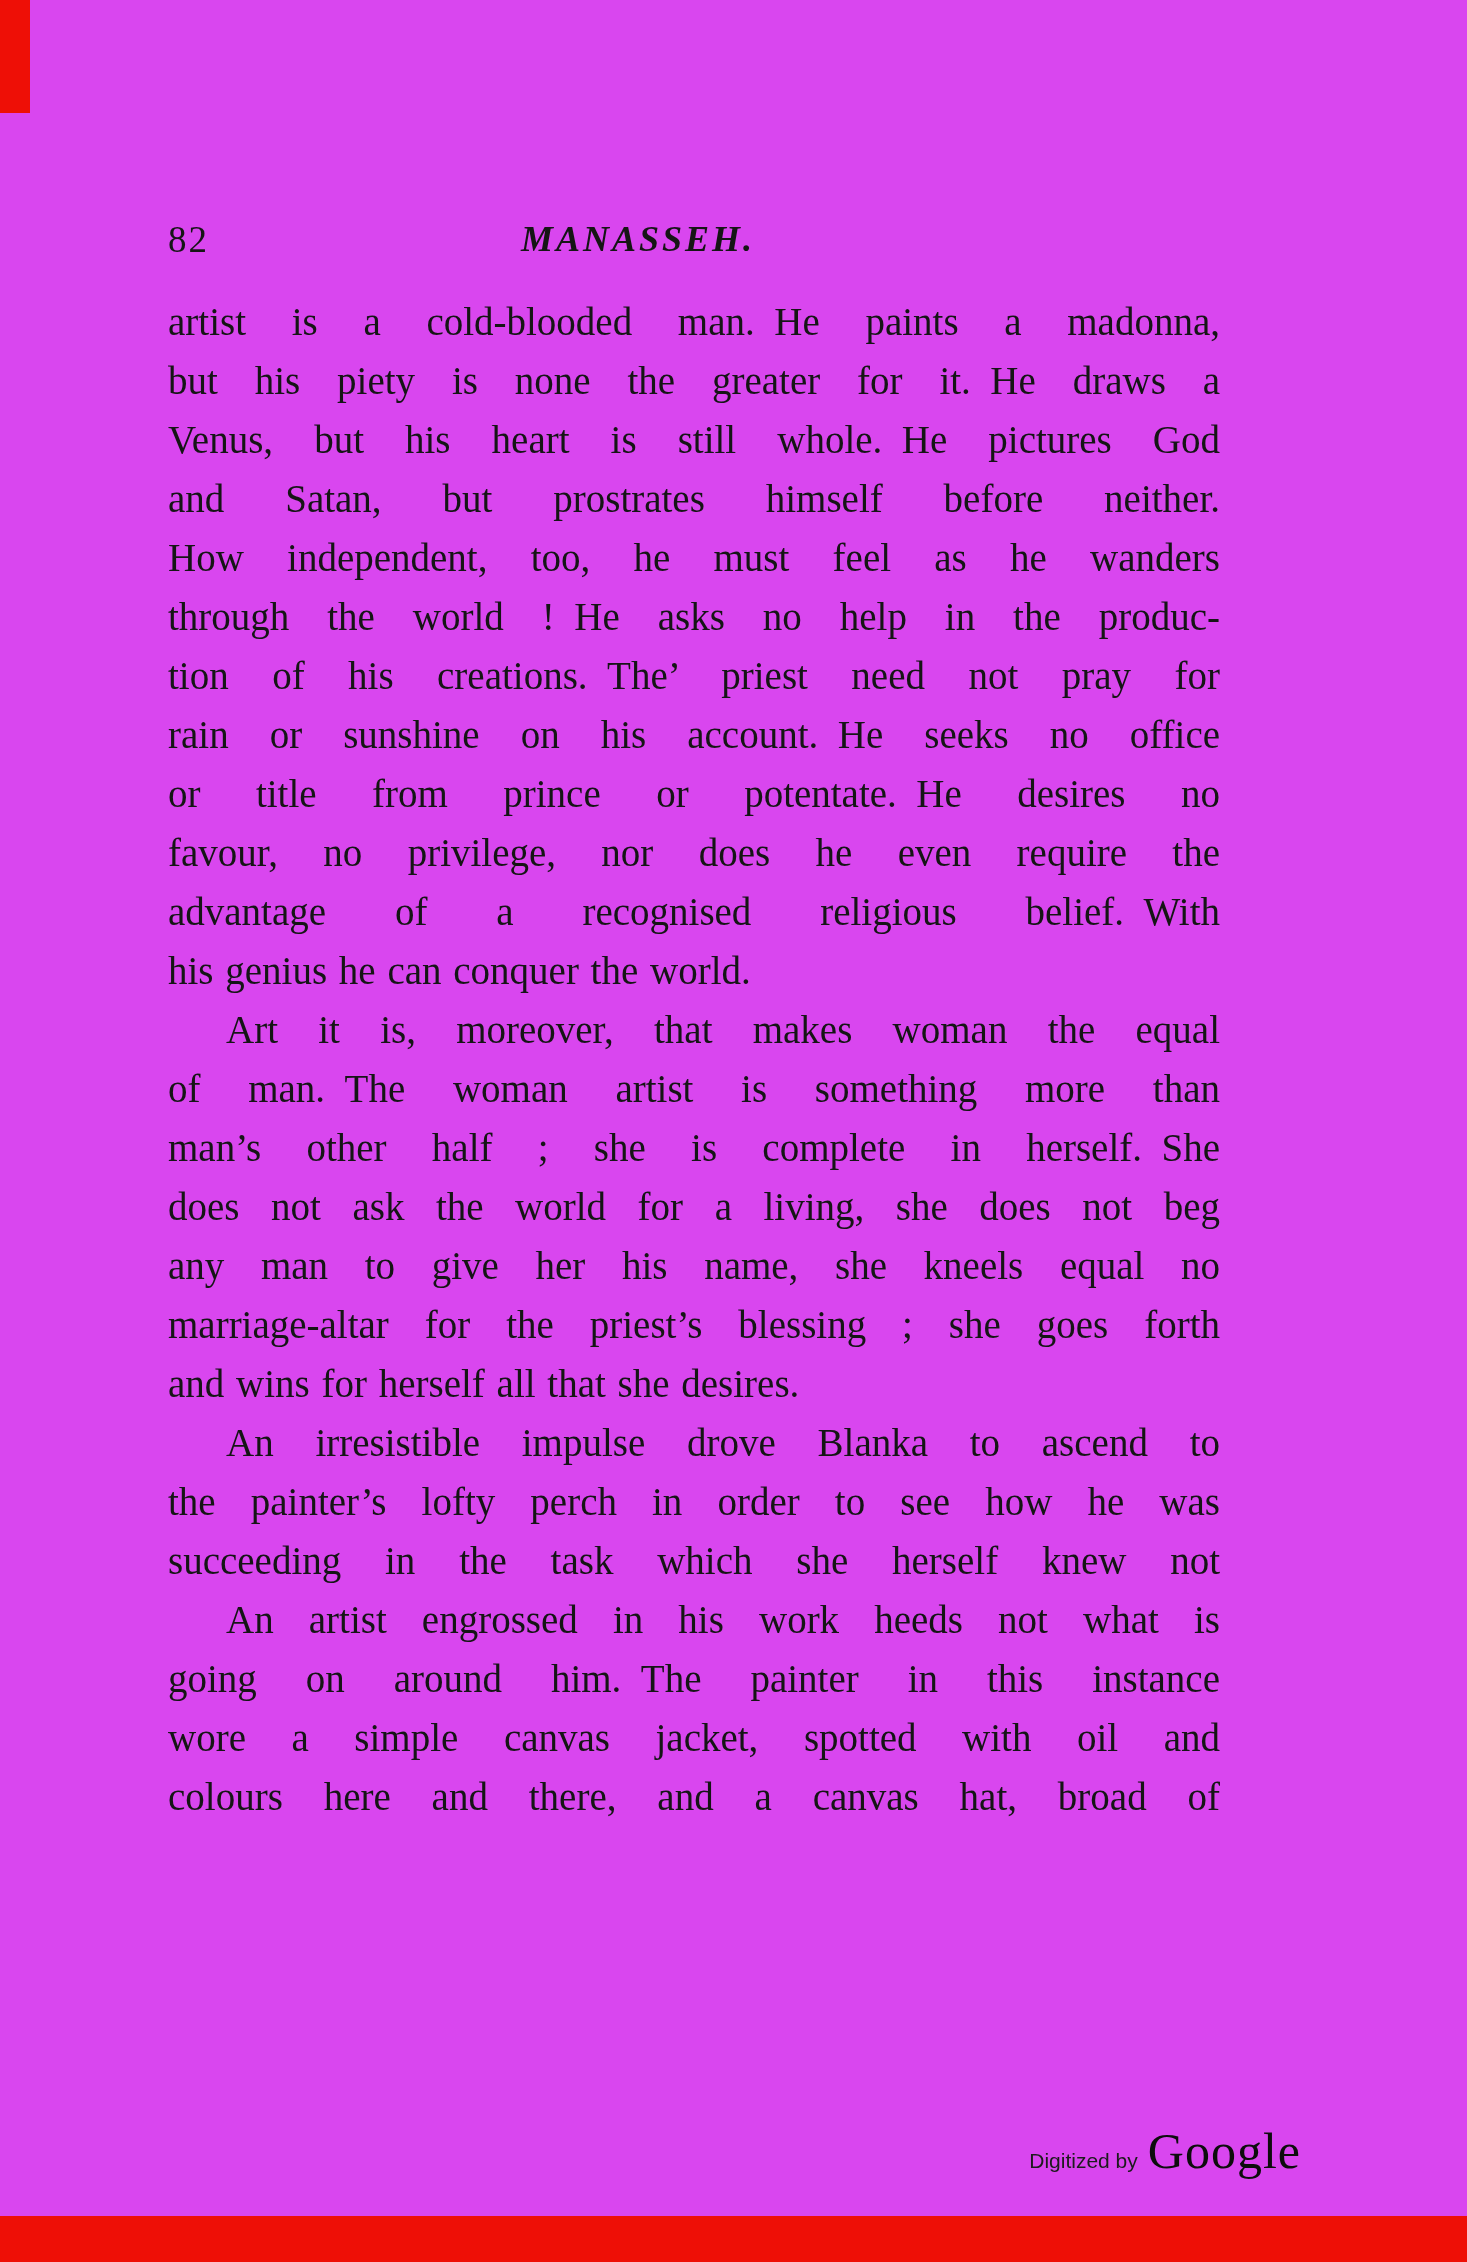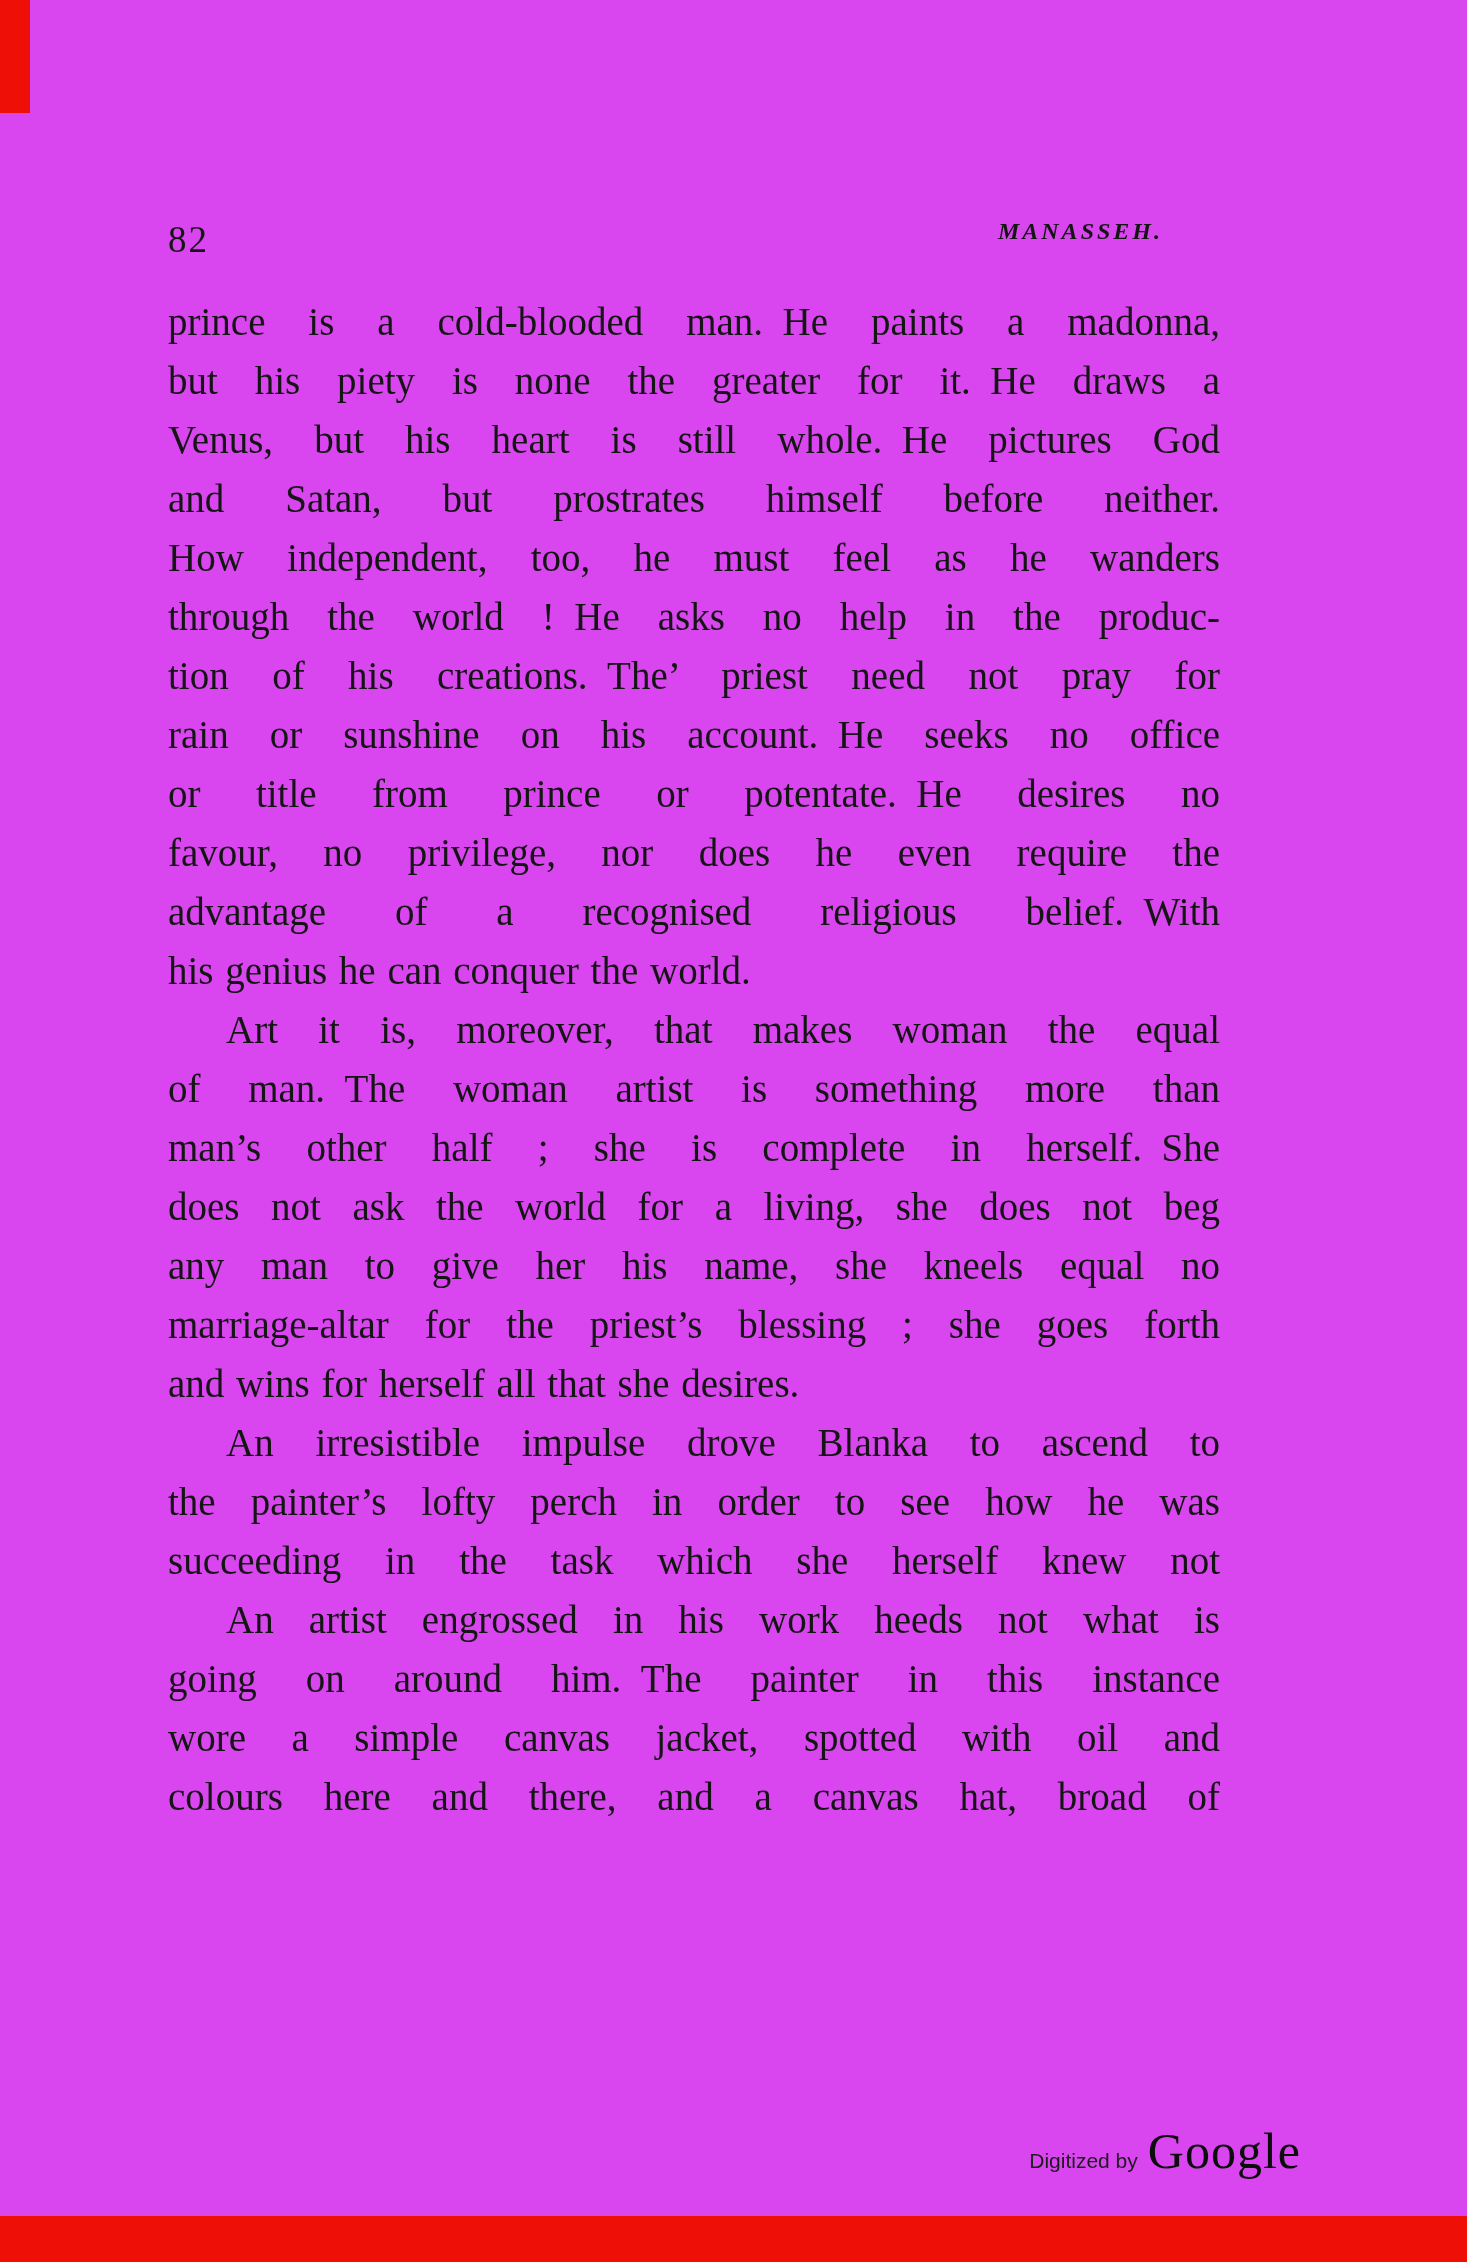--- a/index.html
+++ b/index.html
@@ -30,25 +30,25 @@
   }
   .pagenum {
     position: absolute;
     left: 0;
     top: 0;
     font-size: 37px;
     letter-spacing: 2px;
   }
   .running-title {
     display: block;
-    text-align: right;
+    text-align: center;
     transform: translateX(-55px);
     font-style: italic;
     font-weight: bold;
-    font-size: 24px;
+    font-size: 36px;
     letter-spacing: 3px;
   }
 
   .body-block {
     position: absolute;
     left: 168px;
     top: 292px;
     width: 1052px;
   }
   .line {
@@ -91,21 +91,21 @@
 
   <div class="scan-bar scan-bar-left"></div>
   <div class="scan-bar scan-bar-bottom"></div>
 
   <div class="header">
     <span class="pagenum">82</span>
     <span class="running-title">MANASSEH.</span>
   </div>
 
   <div class="body-block">
-    <div class="line">prince is a cold-blooded man. He paints a madonna,</div>
+    <div class="line">artist is a cold-blooded man. He paints a madonna,</div>
     <div class="line">but his piety is none the greater for it. He draws a</div>
     <div class="line">Venus, but his heart is still whole. He pictures God</div>
     <div class="line">and Satan, but prostrates himself before neither.</div>
     <div class="line">How independent, too, he must feel as he wanders</div>
     <div class="line">through the world ! He asks no help in the produc-</div>
     <div class="line">tion of his creations. The’ priest need not pray for</div>
     <div class="line">rain or sunshine on his account. He seeks no office</div>
     <div class="line">or title from prince or potentate. He desires no</div>
     <div class="line">favour, no privilege, nor does he even require the</div>
     <div class="line">advantage of a recognised religious belief. With</div>

